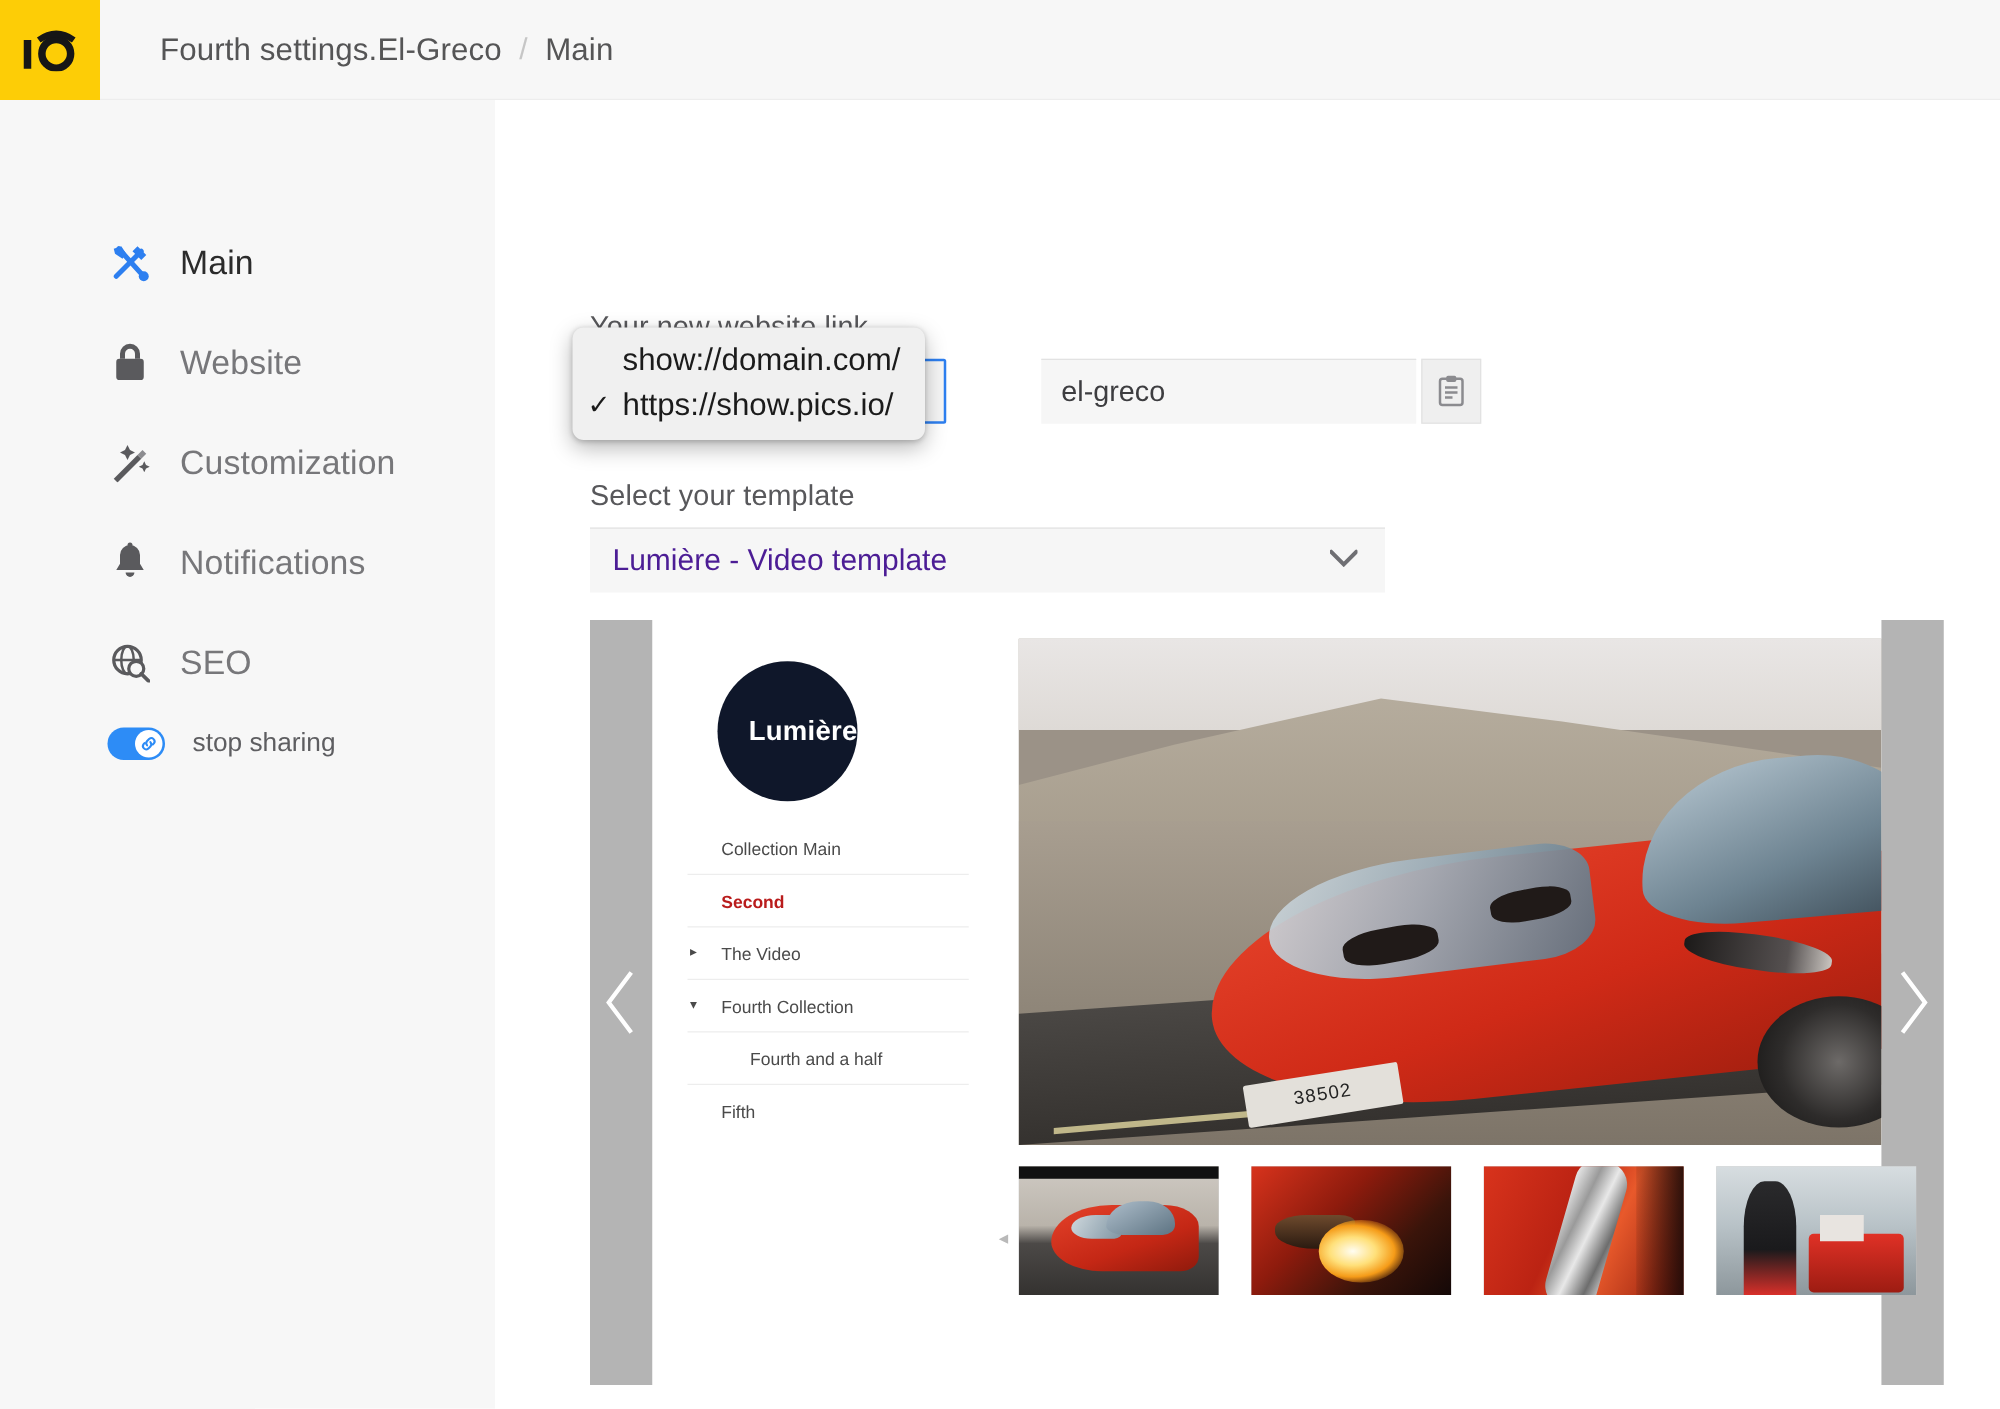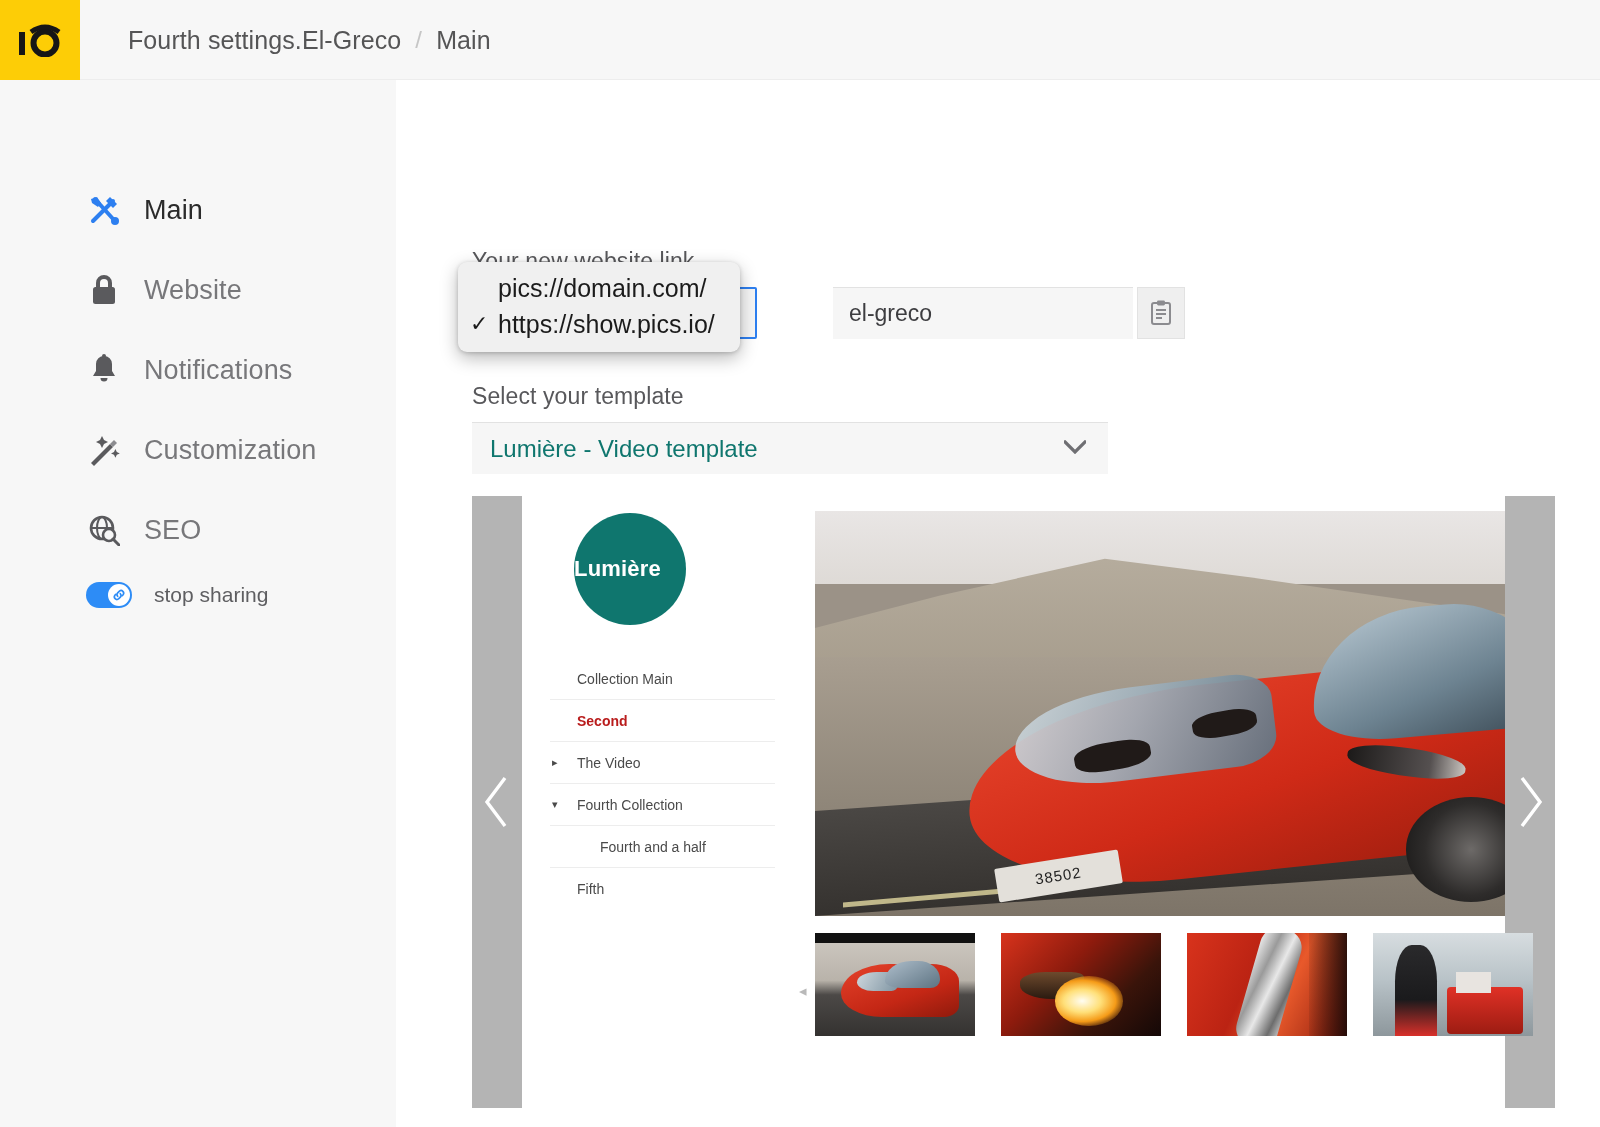--- a/index.html
+++ b/index.html
@@ -216,21 +216,21 @@
     background: #f6f6f6;
     border: none;
     border-top: 1px solid #e2e2e2;
     box-sizing: border-box;
     display: flex;
     align-items: center;
     cursor: pointer;
   }
   .tpl-value {
     font-size: 24px;
-    color: #0f766e;
+    color: #4c1d95;
     padding-left: 18px;
   }
   .tpl-caret {
     position: absolute;
     right: 22px; top: 50%;
     transform: translateY(-50%);
   }
 
   
   .preview {
@@ -254,27 +254,27 @@
 
   .preview-body {
     position: absolute;
     left: 50px; top: 0;
     width: 983px; height: 615px;
     background: #ffffff;
   }
 
   .brand-circle {
     position: absolute;
-    left: 52px; top: 20px;
+    left: 52px; top: 36px;
     width: 112px; height: 112px;
     border-radius: 50%;
-    background: #0f766e;
-    display: flex;
-    align-items: center;
-    justify-content: flex-start;
+    background: #0f172a;
+    display: flex;
+    align-items: center;
+    justify-content: flex-end;
   }
   .brand-text {
     color: #ffffff;
     font-size: 22px;
     font-weight: 700;
     letter-spacing: .2px;
   }
 
   .collections {
     position: absolute;
@@ -571,39 +571,39 @@
         <svg width="30" height="34" viewBox="0 0 30 34">
           <path d="M9 14 v-4 a6 6 0 0 1 12 0 v4" fill="none" stroke="#5a5a5d" stroke-width="4"></path>
           <rect x="4" y="14" width="22" height="17" rx="2.5" fill="#5a5a5d"></rect>
         </svg>
       </span>
       <span class="nav-label">Website</span>
     </div>
 
     <div class="nav-item">
       <span class="nav-icon">
-        <svg width="30" height="34" viewBox="0 0 30 34">
-          <path d="M15 3 a8 8 0 0 1 8 8 v7 l3 5 H4 l3 -5 v-7 a8 8 0 0 1 8 -8 z" fill="#5a5a5d"></path>
-          <rect x="13" y="1" width="4" height="4" rx="2" fill="#5a5a5d"></rect>
-          <path d="M11.5 25 a3.5 3.5 0 0 0 7 0 z" fill="#5a5a5d"></path>
-        </svg>
-      </span>
-      <span class="nav-label">Notifications</span>
-    </div>
-
-    <div class="nav-item">
-      <span class="nav-icon">
         <svg width="32" height="32" viewBox="0 0 32 32">
           <path d="M3 29 L22 10 l3 3 L6 32 z" fill="#5a5a5d"></path>
           <path d="M22 10 l4 -4 3 3 -4 4 z" fill="#8c8c90"></path>
           <path d="M12 6 l2 -4 2 4 4 2 -4 2 -2 4 -2 -4 -4 -2 z" fill="#5a5a5d"></path>
           <path d="M26 18 l1.4 -3 1.4 3 3 1.4 -3 1.4 -1.4 3 -1.4 -3 -3 -1.4 z" fill="#5a5a5d"></path>
         </svg>
       </span>
       <span class="nav-label">Customization</span>
+    </div>
+
+    <div class="nav-item">
+      <span class="nav-icon">
+        <svg width="30" height="34" viewBox="0 0 30 34">
+          <path d="M15 3 a8 8 0 0 1 8 8 v7 l3 5 H4 l3 -5 v-7 a8 8 0 0 1 8 -8 z" fill="#5a5a5d"></path>
+          <rect x="13" y="1" width="4" height="4" rx="2" fill="#5a5a5d"></rect>
+          <path d="M11.5 25 a3.5 3.5 0 0 0 7 0 z" fill="#5a5a5d"></path>
+        </svg>
+      </span>
+      <span class="nav-label">Notifications</span>
     </div>
 
     <div class="nav-item">
       <span class="nav-icon">
         <svg width="32" height="32" viewBox="0 0 32 32">
           <circle cx="14" cy="14" r="11" fill="none" stroke="#5a5a5d" stroke-width="2.6"></circle>
           <ellipse cx="14" cy="14" rx="5" ry="11" fill="none" stroke="#5a5a5d" stroke-width="2"></ellipse>
           <line x1="3" y1="14" x2="25" y2="14" stroke="#5a5a5d" stroke-width="2"></line>
           <circle cx="21" cy="21" r="6" fill="#f7f7f7" stroke="#5a5a5d" stroke-width="2.6"></circle>
           <line x1="25" y1="25" x2="31" y2="31" stroke="#5a5a5d" stroke-width="3" stroke-linecap="round"></line>
@@ -642,21 +642,21 @@
         <line x1="7" y1="10" x2="17" y2="10" stroke="#8b8b8f" stroke-width="2"></line>
         <line x1="7" y1="14" x2="17" y2="14" stroke="#8b8b8f" stroke-width="2"></line>
         <line x1="7" y1="18" x2="13" y2="18" stroke="#8b8b8f" stroke-width="2"></line>
       </svg>
     </div>
   </div>
 
   <div class="dropdown">
     <div class="dd-item">
       <span class="dd-check"></span>
-      <span>pics://domain.com/</span>
+      <span>show://domain.com/</span>
     </div>
     <div class="dd-item">
       <span class="dd-check">✓</span>
       <span>https://show.pics.io/</span>
     </div>
   </div>
 
   <div class="field-label tpl-label">Select your template</div>
 
   <div class="tpl-select">

